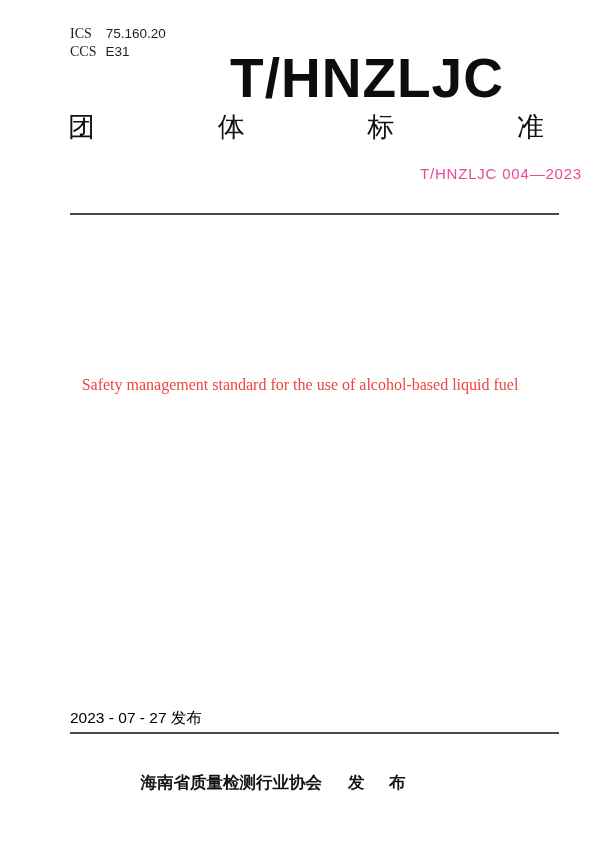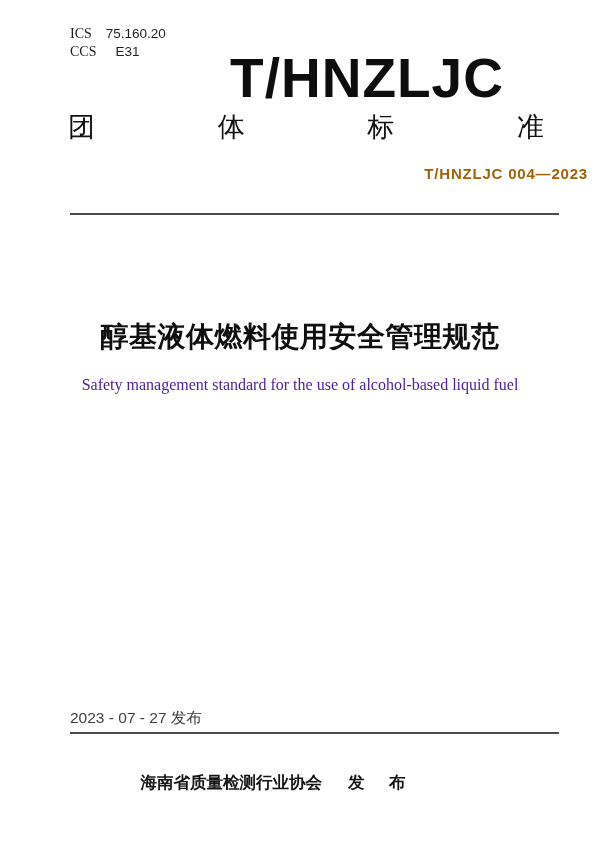--- a/index.html
+++ b/index.html
@@ -26,21 +26,21 @@
     font-family: "Liberation Serif", "DejaVu Serif", serif;
     font-size: 14px;
     line-height: 1;
     color: #1f1f1f;
     white-space: nowrap;
   }
   .code-line .code-label { display: inline-block; }
   .ics-line  { top: 27px; }
   .ccs-line  { top: 45px; }
   .ics-line .code-value { margin-left: 14px; font-family: "Liberation Sans","DejaVu Sans",sans-serif; font-size: 13.5px; }
-  .ccs-line .code-value { margin-left: 19px;  font-family: "Liberation Sans","DejaVu Sans",sans-serif; font-size: 13.5px; }
+  .ccs-line .code-value { margin-left: 9px;  font-family: "Liberation Sans","DejaVu Sans",sans-serif; font-size: 13.5px; }
 
   
   .org-code {
     top: 51px;
     left: 70px;
     width: 488px;
     text-align: center;
     text-indent: 106px;
     font-family: Liberation Sans, sans-serif;
     font-weight: bold;
@@ -60,25 +60,25 @@
     justify-content: space-between;
     font-size: 27px;
     line-height: 1;
     font-weight: 500;
     color: #111111;
   }
 
   
   .std-number {
     top: 165px;
-    right: 44px;
+    right: 50px;
     font-size: 15px;
     letter-spacing: 0.8px;
-    font-weight: 700;
-    color: #a16207;
+    font-weight: 400;
+    color: #ec4899;
     white-space: nowrap;
   }
 
   
   .rule {
     left: 70px;
     width: 489px;
     height: 2px;
     background: #4b4b4b;
   }
@@ -99,35 +99,35 @@
     white-space: nowrap;
   }
   .title-en {
     top: 376px;
     left: 0;
     width: 600px;
     text-align: center;
     font-family: "Liberation Serif", "DejaVu Serif", serif;
     font-size: 16px;
     line-height: 1.1;
-    color: #4c1d95;
+    color: #ef4444;
     white-space: nowrap;
   }
 
   
   .dates-row {
     top: 709px;
     left: 70px;
     width: 489px;
     display: flex;
     justify-content: space-between;
     font-size: 15.5px;
     font-weight: 500;
     line-height: 1.2;
-    color: #404040;
+    color: #000000;
     white-space: nowrap;
   }
 
   
   .publisher-line {
     top: 773px;
     left: 0;
     width: 556px;
     display: flex;
     justify-content: center;
@@ -163,21 +163,20 @@
     <span>团</span>
     <span>体</span>
     <span>标</span>
     <span>准</span>
   </div>
 
   <div class="abs std-number">T/HNZLJC 004—2023</div>
 
   <div class="abs rule rule-top"></div>
 
-  <div class="abs title-zh">醇基液体燃料使用安全管理规范</div>
 
   <div class="abs title-en">Safety management standard for the use of alcohol-based liquid fuel</div>
 
   <div class="abs dates-row">
     <span>2023 - 07 - 27 发布</span>
   </div>
 
   <div class="abs rule rule-footer"></div>
 
   <div class="abs publisher-line">

